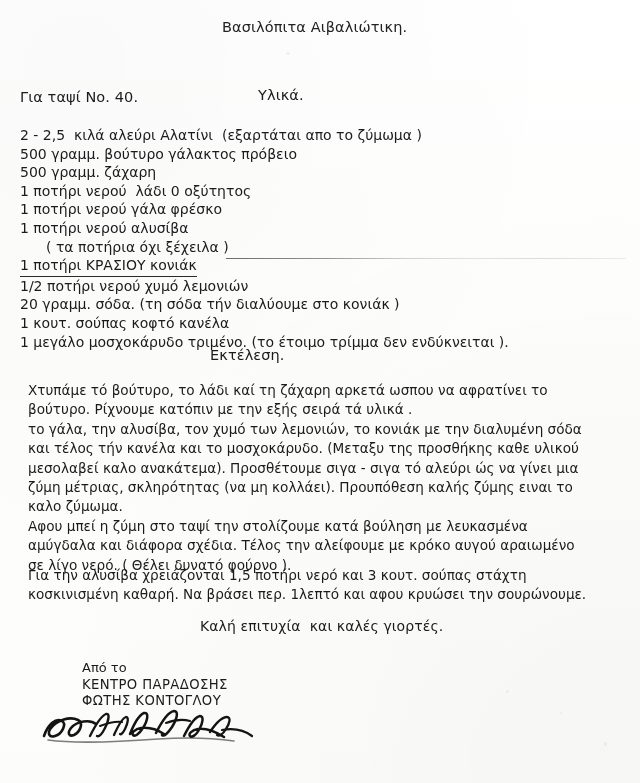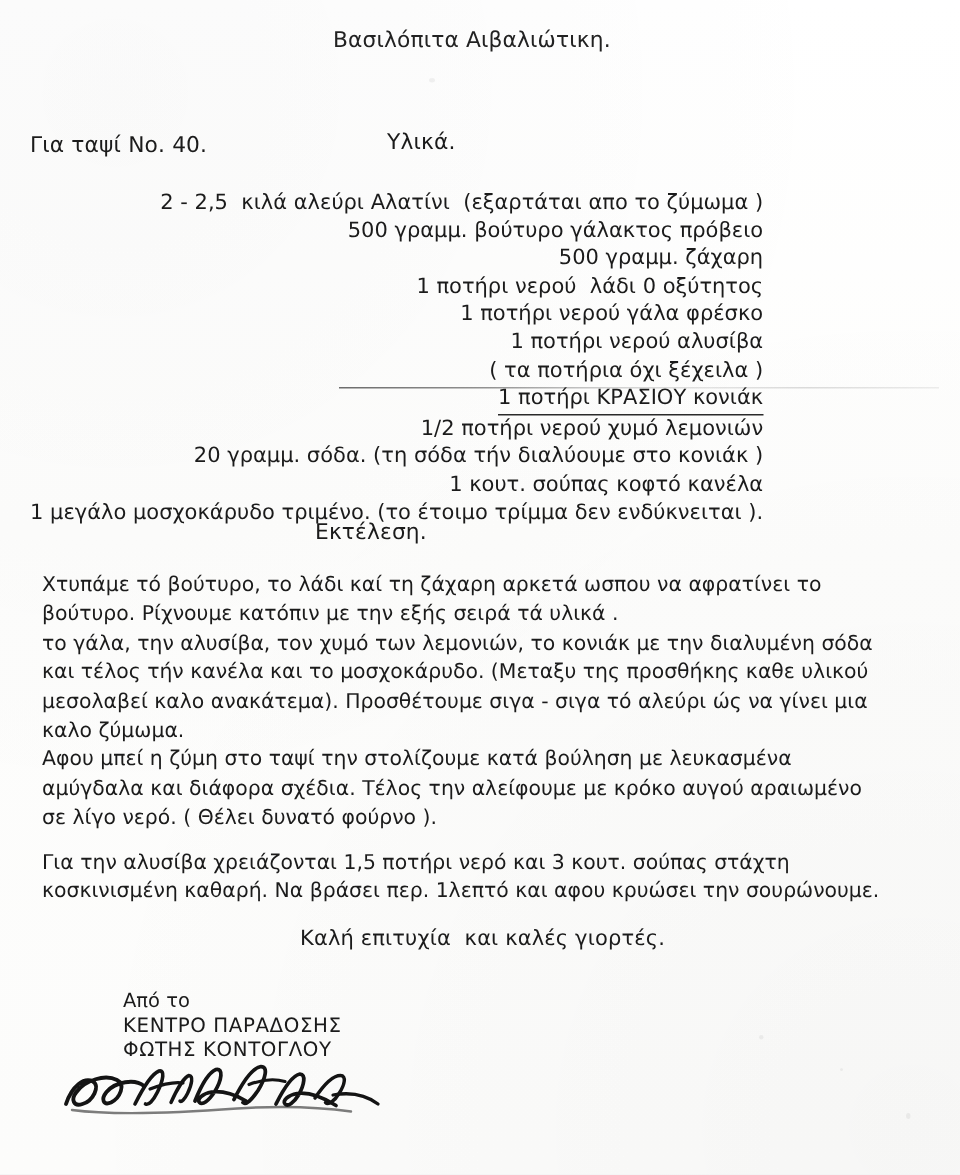--- a/index.html
+++ b/index.html
@@ -52,21 +52,20 @@
   }
   .ingredients {
     position: absolute;
     left: 20px;
     top: 126px;
     font-size: 14px;
     line-height: 18.6px;
   }
   .ingredients div {
     white-space: pre;
-    text-align: right;
   }
   .ing-indent {
     padding-left: 26px;
   }
   .ing-underlined {
     display: inline-block;
     border-bottom: 1px solid #2a2a2a;
     padding-bottom: 1px;
   }
   
@@ -179,20 +178,21 @@
   <div class="rule-fade"></div>
 
   <div class="ink heading-ektelesi">Εκτέλεση.</div>
 
   <div class="method">
     <div>Χτυπάμε τό βούτυρο, το λάδι καί τη ζάχαρη αρκετά ωσπου να αφρατίνει το</div>
     <div>βούτυρο. Ρίχνουμε κατόπιν με την εξής σειρά τά υλικά .</div>
     <div>το γάλα, την αλυσίβα, τον χυμό των λεμονιών, το κονιάκ με την διαλυμένη σόδα</div>
     <div>και τέλος τήν κανέλα και το μοσχοκάρυδο. (Μεταξυ της προσθήκης καθε υλικού</div>
     <div>μεσολαβεί καλο ανακάτεμα). Προσθέτουμε σιγα - σιγα τό αλεύρι ώς να γίνει μια</div>
+    <div>ζύμη μέτριας, σκληρότητας (να μη κολλάει). Προυπόθεση καλής ζύμης ειναι το</div>
     <div>καλο ζύμωμα.</div>
     <div>Αφου μπεί η ζύμη στο ταψί την στολίζουμε κατά βούληση με λευκασμένα</div>
     <div>αμύγδαλα και διάφορα σχέδια. Τέλος την αλείφουμε με κρόκο αυγού αραιωμένο</div>
     <div>σε λίγο νερό. ( Θέλει δυνατό φούρνο ).</div>
   </div>
 
   <div class="alysiva">
     <div>Για την αλυσίβα χρειάζονται 1,5 ποτήρι νερό και 3 κουτ. σούπας στάχτη</div>
     <div>κοσκινισμένη καθαρή. Να βράσει περ. 1λεπτό και αφου κρυώσει την σουρώνουμε.</div>
   </div>

